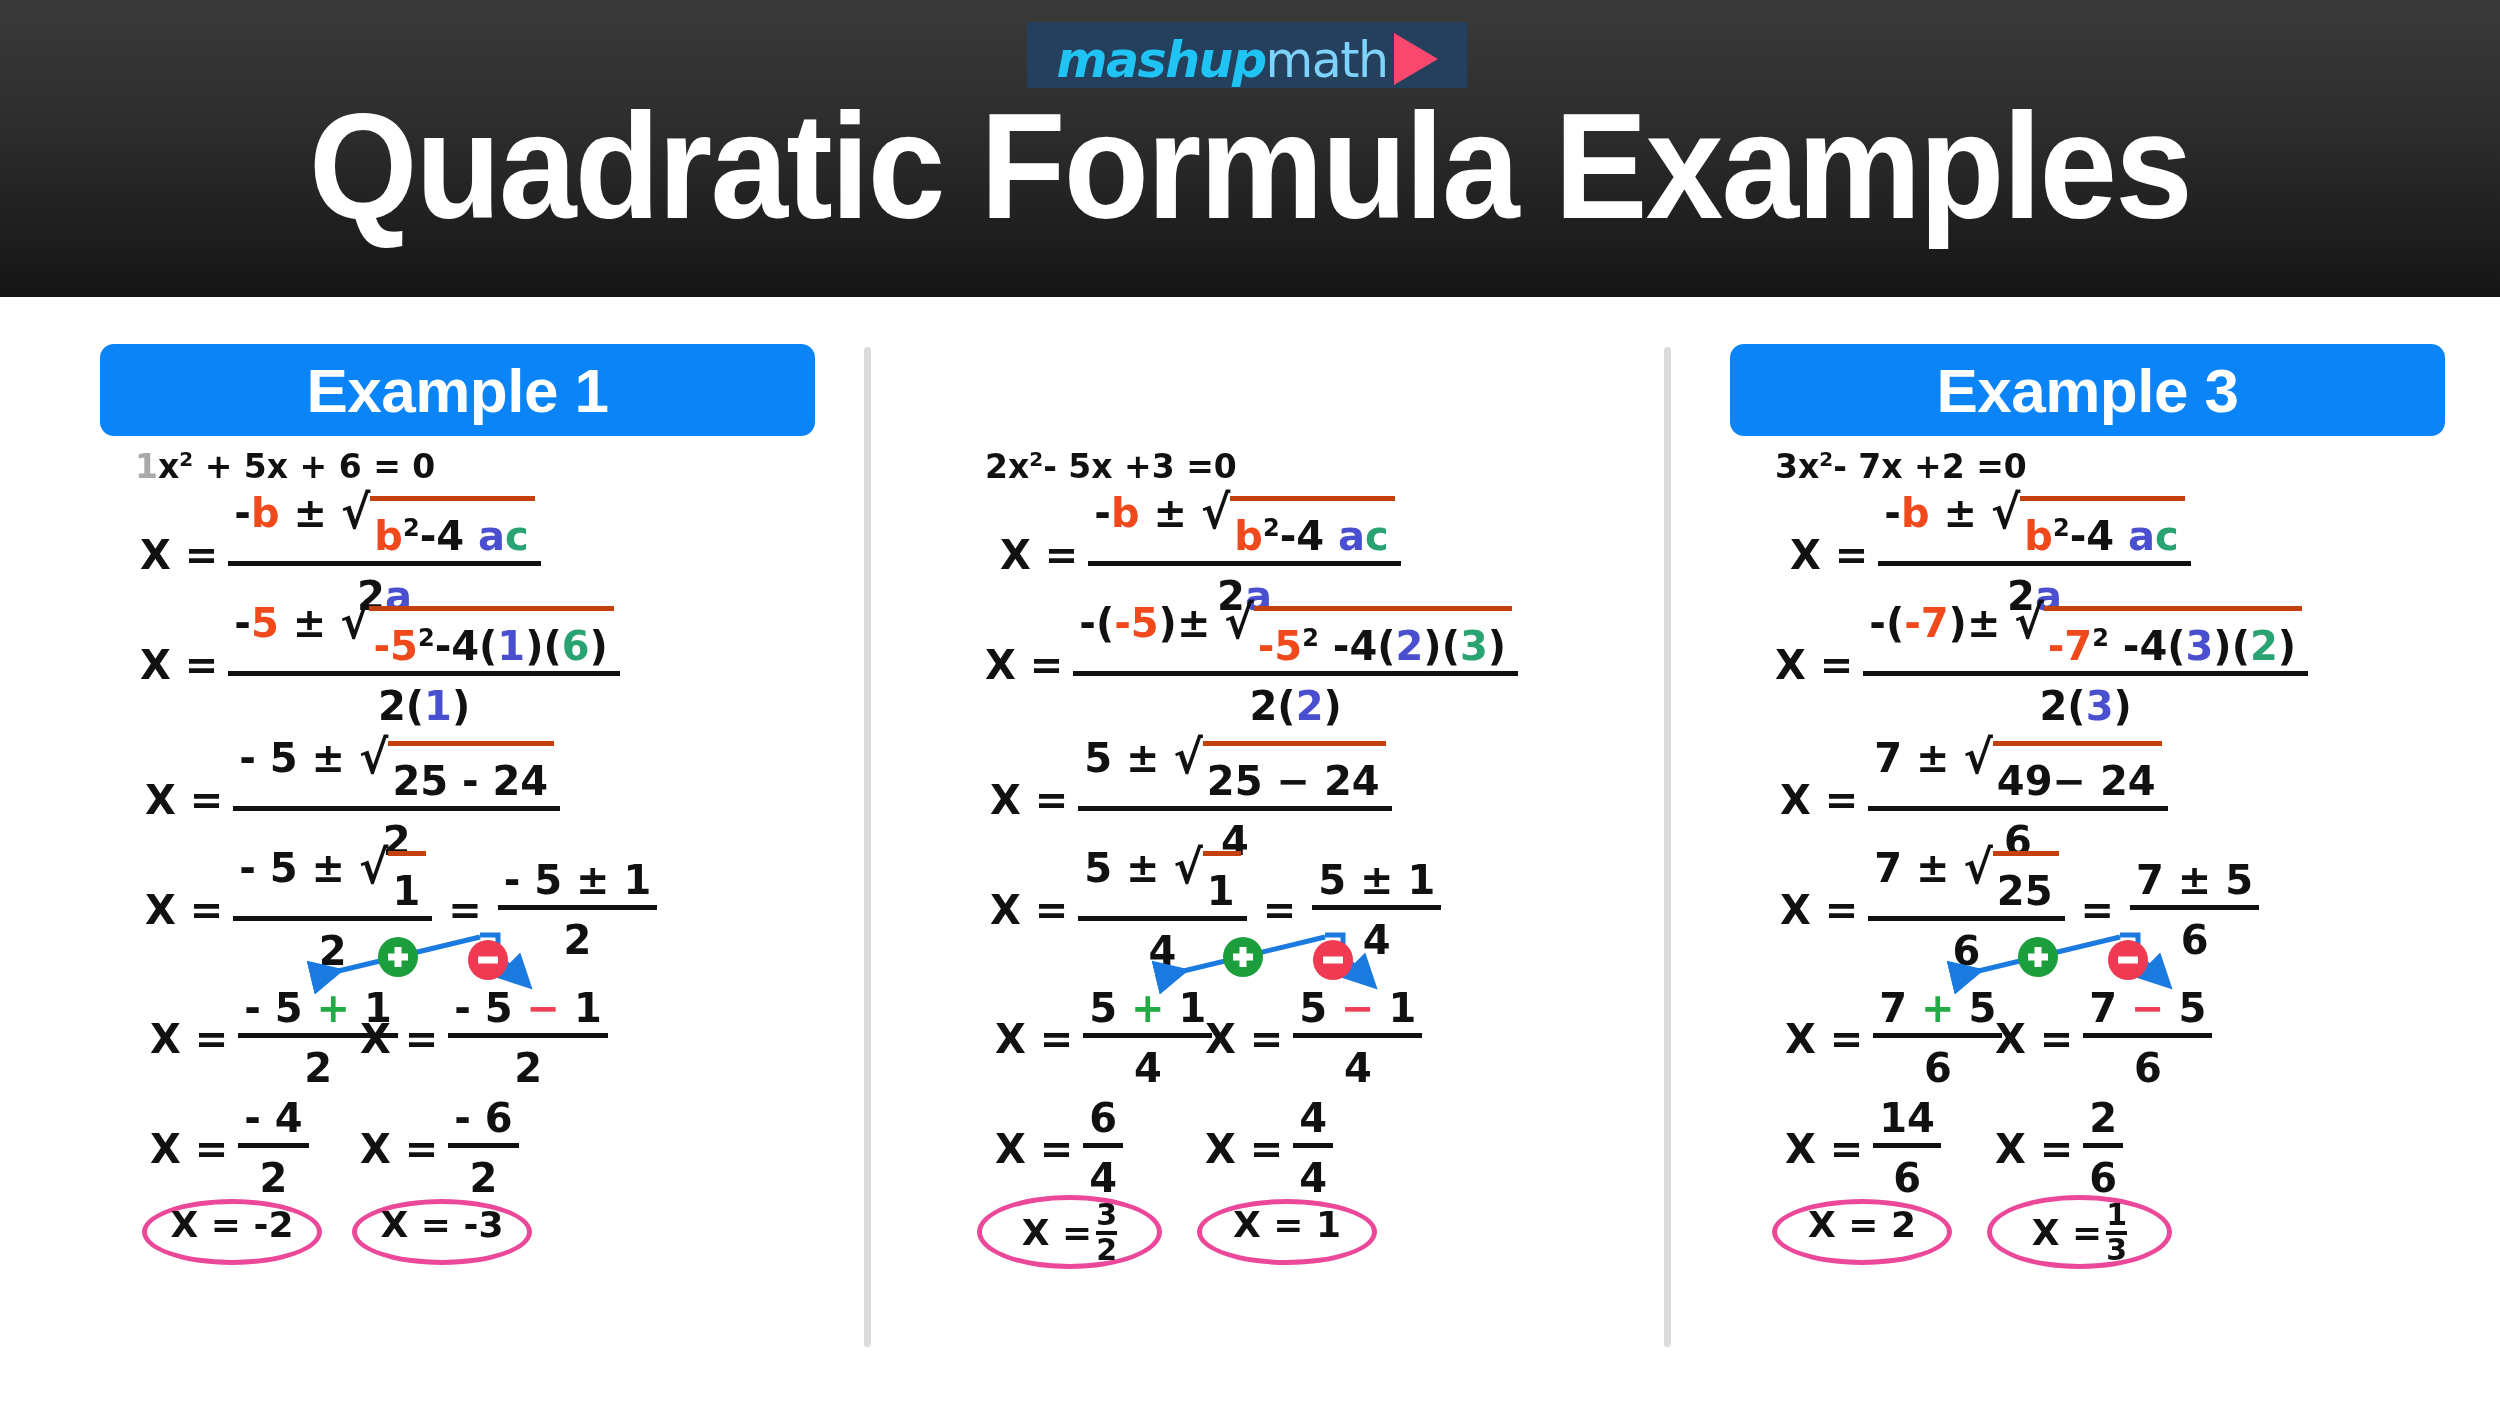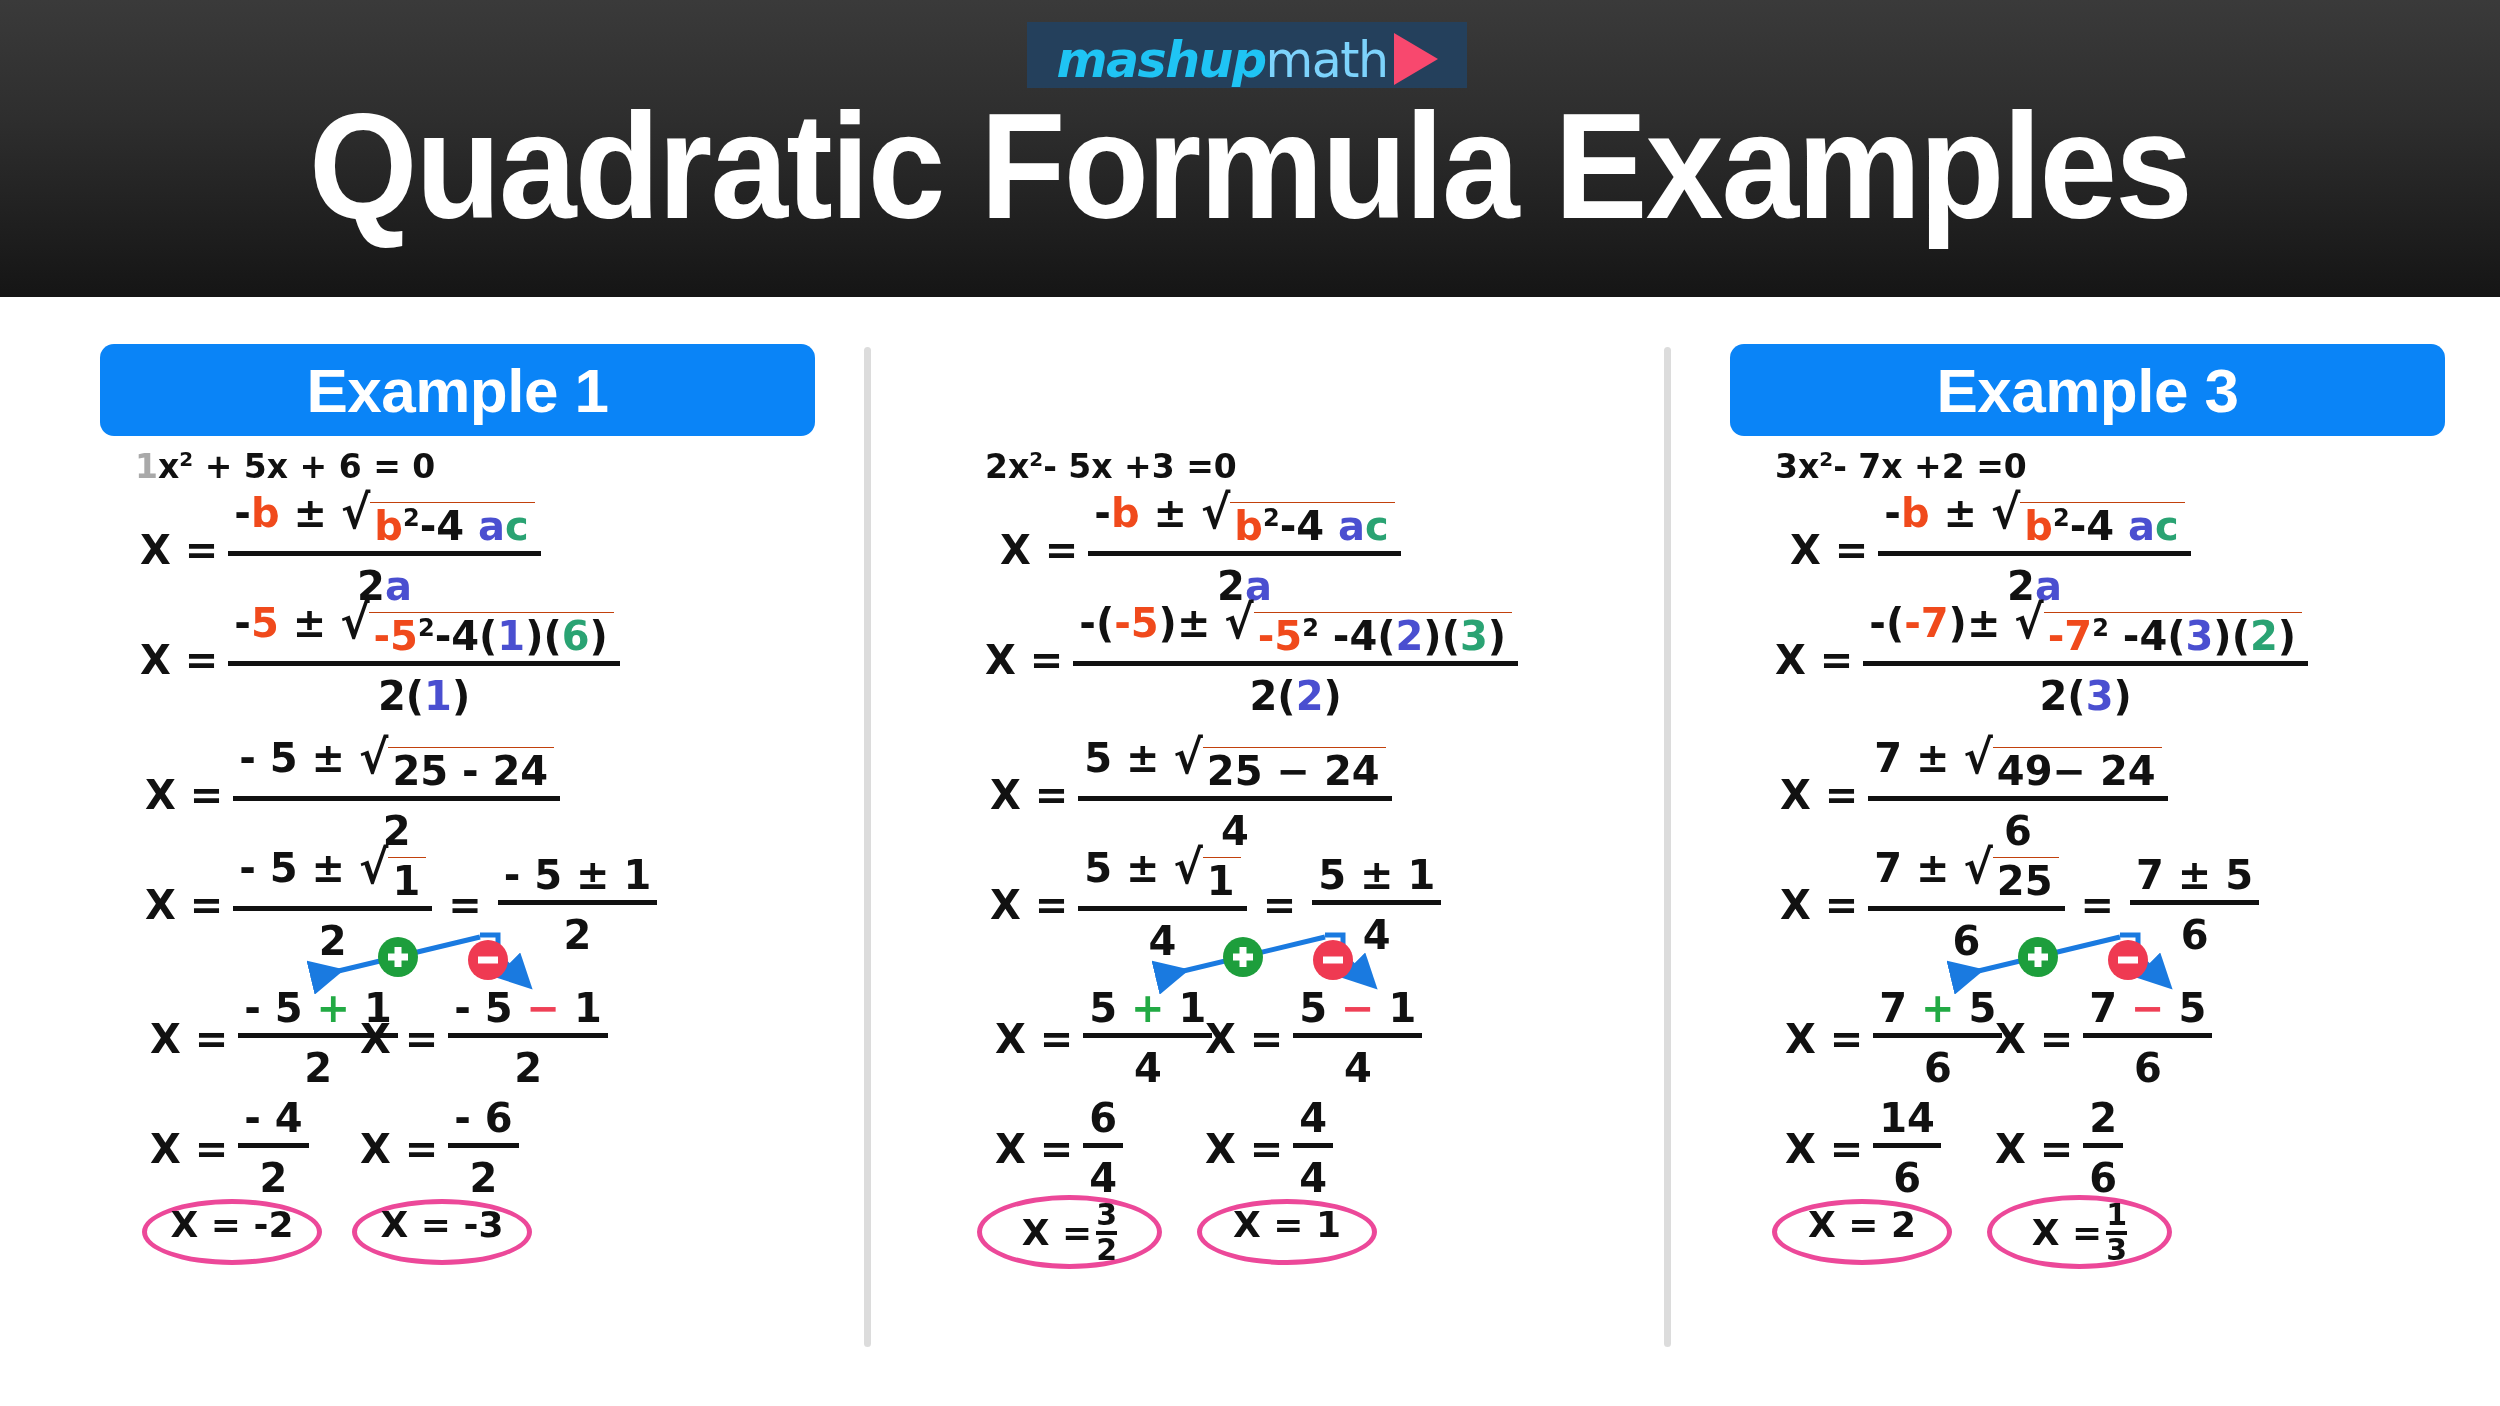--- a/index.html
+++ b/index.html
@@ -125,23 +125,23 @@
   .num sup,.den sup{font-size:24px;vertical-align:super;}
 
   
   .rad{display:inline-flex;align-items:flex-start;position:relative;}
   .rad-glyph{
     font-family:"DejaVu Sans",sans-serif;
     font-weight:bold;font-size:44px;line-height:0.92;color:#111;
     transform:scaleY(1.05);
   }
   .rad-body{
-    border-top:1px solid #c2410c;
-    padding:2px 6px 0 4px;
-    margin-top:10px;
+    border-top:5px solid #c2410c;
+    padding:14px 6px 0 4px;
+    margin-top:4px;
   }
 
   
   .c-b{color:#f04a1c;}     
   .c-a{color:#4a4fd0;}     
   .c-c{color:#2aa373;}     
   .c-plus{color:#22aa44;}
   .c-minus{color:#ef4056;}
 
   

